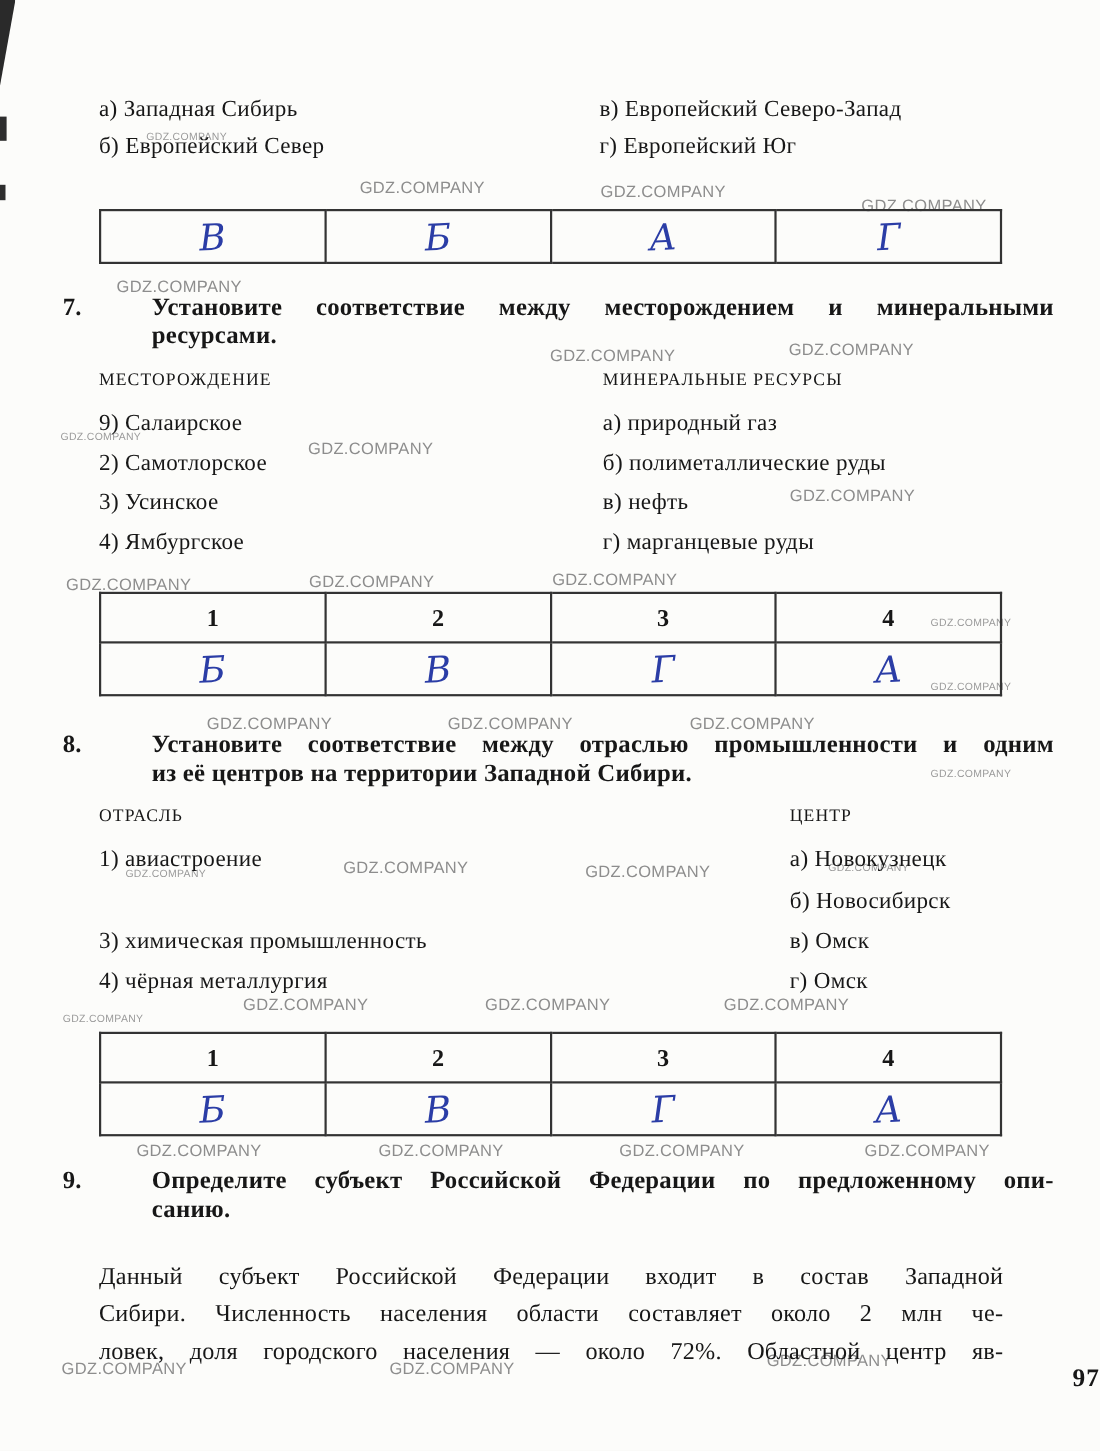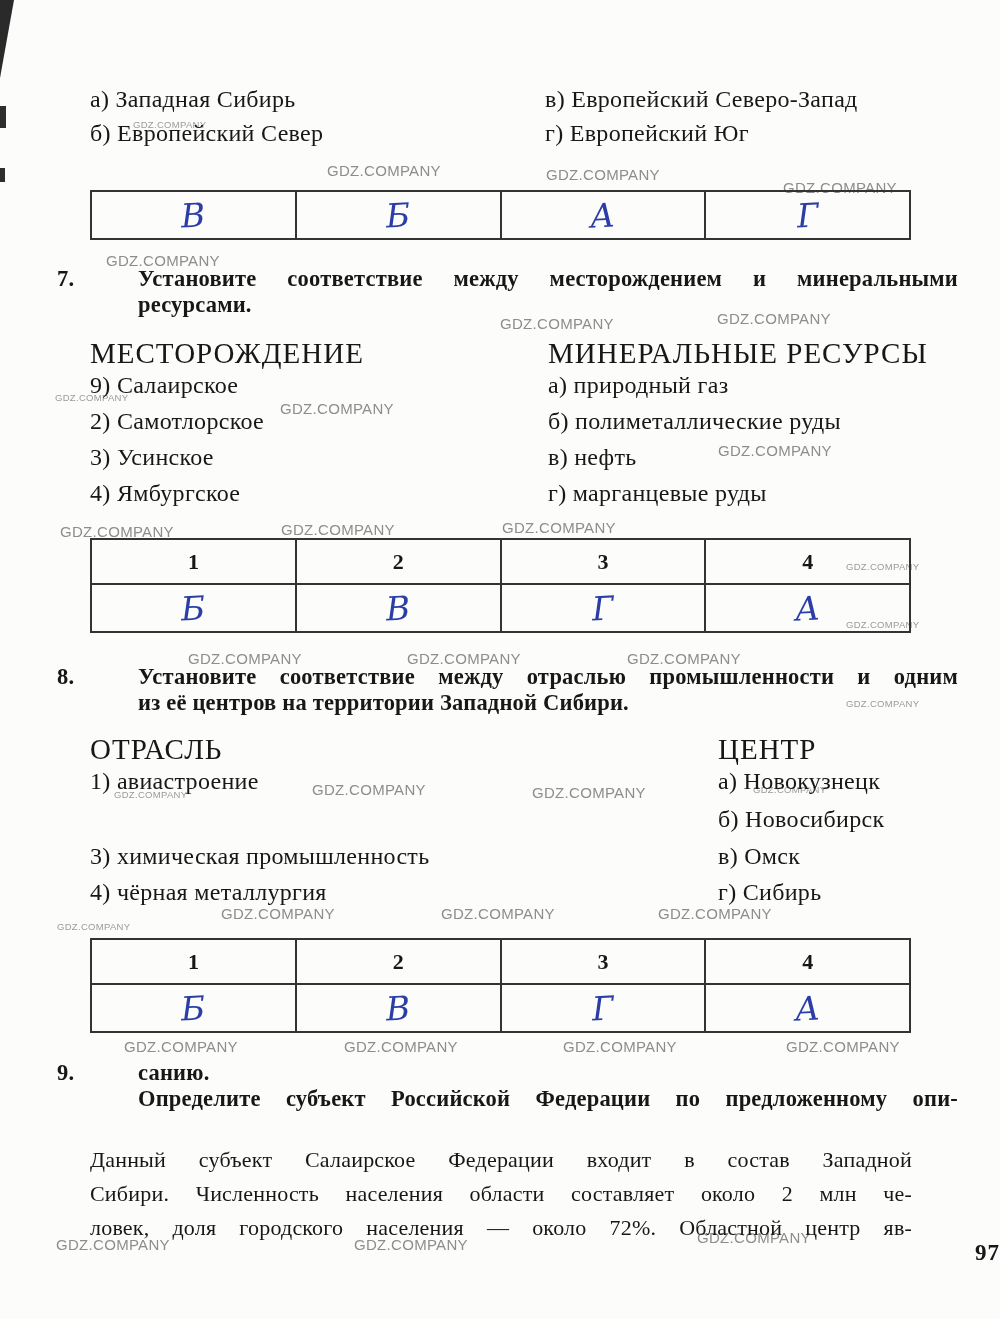--- a/index.html
+++ b/index.html
@@ -3,22 +3,22 @@
 <meta charset="utf-8">
 <style>
   * { margin:0; padding:0; box-sizing:border-box; }
   html,body { background:#e9e9e9; }
   .page {
     position:relative; width:1000px; height:1319px; margin:0 auto;
     background:#fcfcfa; overflow:hidden;
     font-family:"Liberation Serif","DejaVu Serif",serif; color:#171717;
   }
   .abs { position:absolute; }
-  .txt { font-size:24px; letter-spacing:.3px; white-space:nowrap;font-family:Liberation Serif, serif; }
-  .caps { font-size:29px; letter-spacing:1px; white-space:nowrap; }
+  .txt { font-size:21px; letter-spacing:.3px; white-space:nowrap;font-family:Liberation Serif, serif; }
+  .caps { font-size:16px; letter-spacing:1px; white-space:nowrap; }
   .q-head { position:absolute; display:flex; font-weight:bold; font-size:22.5px; letter-spacing:.2px; }
   .q-num { flex:0 0 33px; width:33px; }
   .q-text { width:820px;margin-left:48px; }
   .line { white-space:normal; }
   .line.fill { text-align:justify; text-align-last:justify; }
   .ans-table { position:absolute; border-collapse:collapse; table-layout:fixed; width:821px; }
   .ans-table td { border:2px solid #333; text-align:center; vertical-align:middle; height:43px; padding:0; }
   .ans-table td.hdr { font-weight:bold; font-size:22px; height:45px; }
   .ans-table td.ansr { height:48px; }
   .hand {
@@ -145,21 +145,21 @@
   <span class="abs caps" style="left:90px;top:733px">ОТРАСЛЬ</span>
   <span class="abs caps" style="left:718px;top:733px">ЦЕНТР</span>
 
   <span class="abs txt" style="left:90px;top:768px">1) авиастроение</span>
   <span class="abs txt" style="left:90px;top:843px">3) химическая промышленность</span>
   <span class="abs txt" style="left:90px;top:879px">4) чёрная металлургия</span>
 
   <span class="abs txt" style="left:718px;top:768px">а) Новокузнецк</span>
   <span class="abs txt" style="left:718px;top:806px">б) Новосибирск</span>
   <span class="abs txt" style="left:718px;top:843px">в) Омск</span>
-  <span class="abs txt" style="left:718px;top:879px">г) Сибирь</span>
+  <span class="abs txt" style="left:718px;top:879px">г) Омск</span>
 
   <table class="ans-table" style="left:90px;top:938px">
     <tbody>
         <tr>
       <td class="hdr">1</td>
       <td class="hdr">2</td>
       <td class="hdr">3</td>
       <td class="hdr">4</td>
     </tr>
     <tr>
@@ -167,26 +167,26 @@
       <td class="ansr"><span class="hand">В</span></td>
       <td class="ansr"><span class="hand">Г</span></td>
       <td class="ansr"><span class="hand">А</span></td>
     </tr>
   </tbody>
     </table>
 
   <div class="q-head" style="left:57px;top:1060px">
     <span class="q-num">9.</span>
     <div class="q-text">
+      <div class="line fill">Определите субъект Российской Федерации по предложенному опи-</div>
       <div class="line">санию.</div>
-      <div class="line fill">Определите субъект Российской Федерации по предложенному опи-</div>
     </div>
   </div>
 
   <div class="para">
-    <div class="pline">Данный субъект Салаирское Федерации входит в состав Западной</div>
+    <div class="pline">Данный субъект Российской Федерации входит в состав Западной</div>
     <div class="pline">Сибири. Численность населения области составляет около 2 млн че-</div>
     <div class="pline">ловек, доля городского населения — около 72%. Областной центр яв-</div>
   </div>
 
   <div class="pagenum">97</div>
 
 </div>
 
 </body></html>

